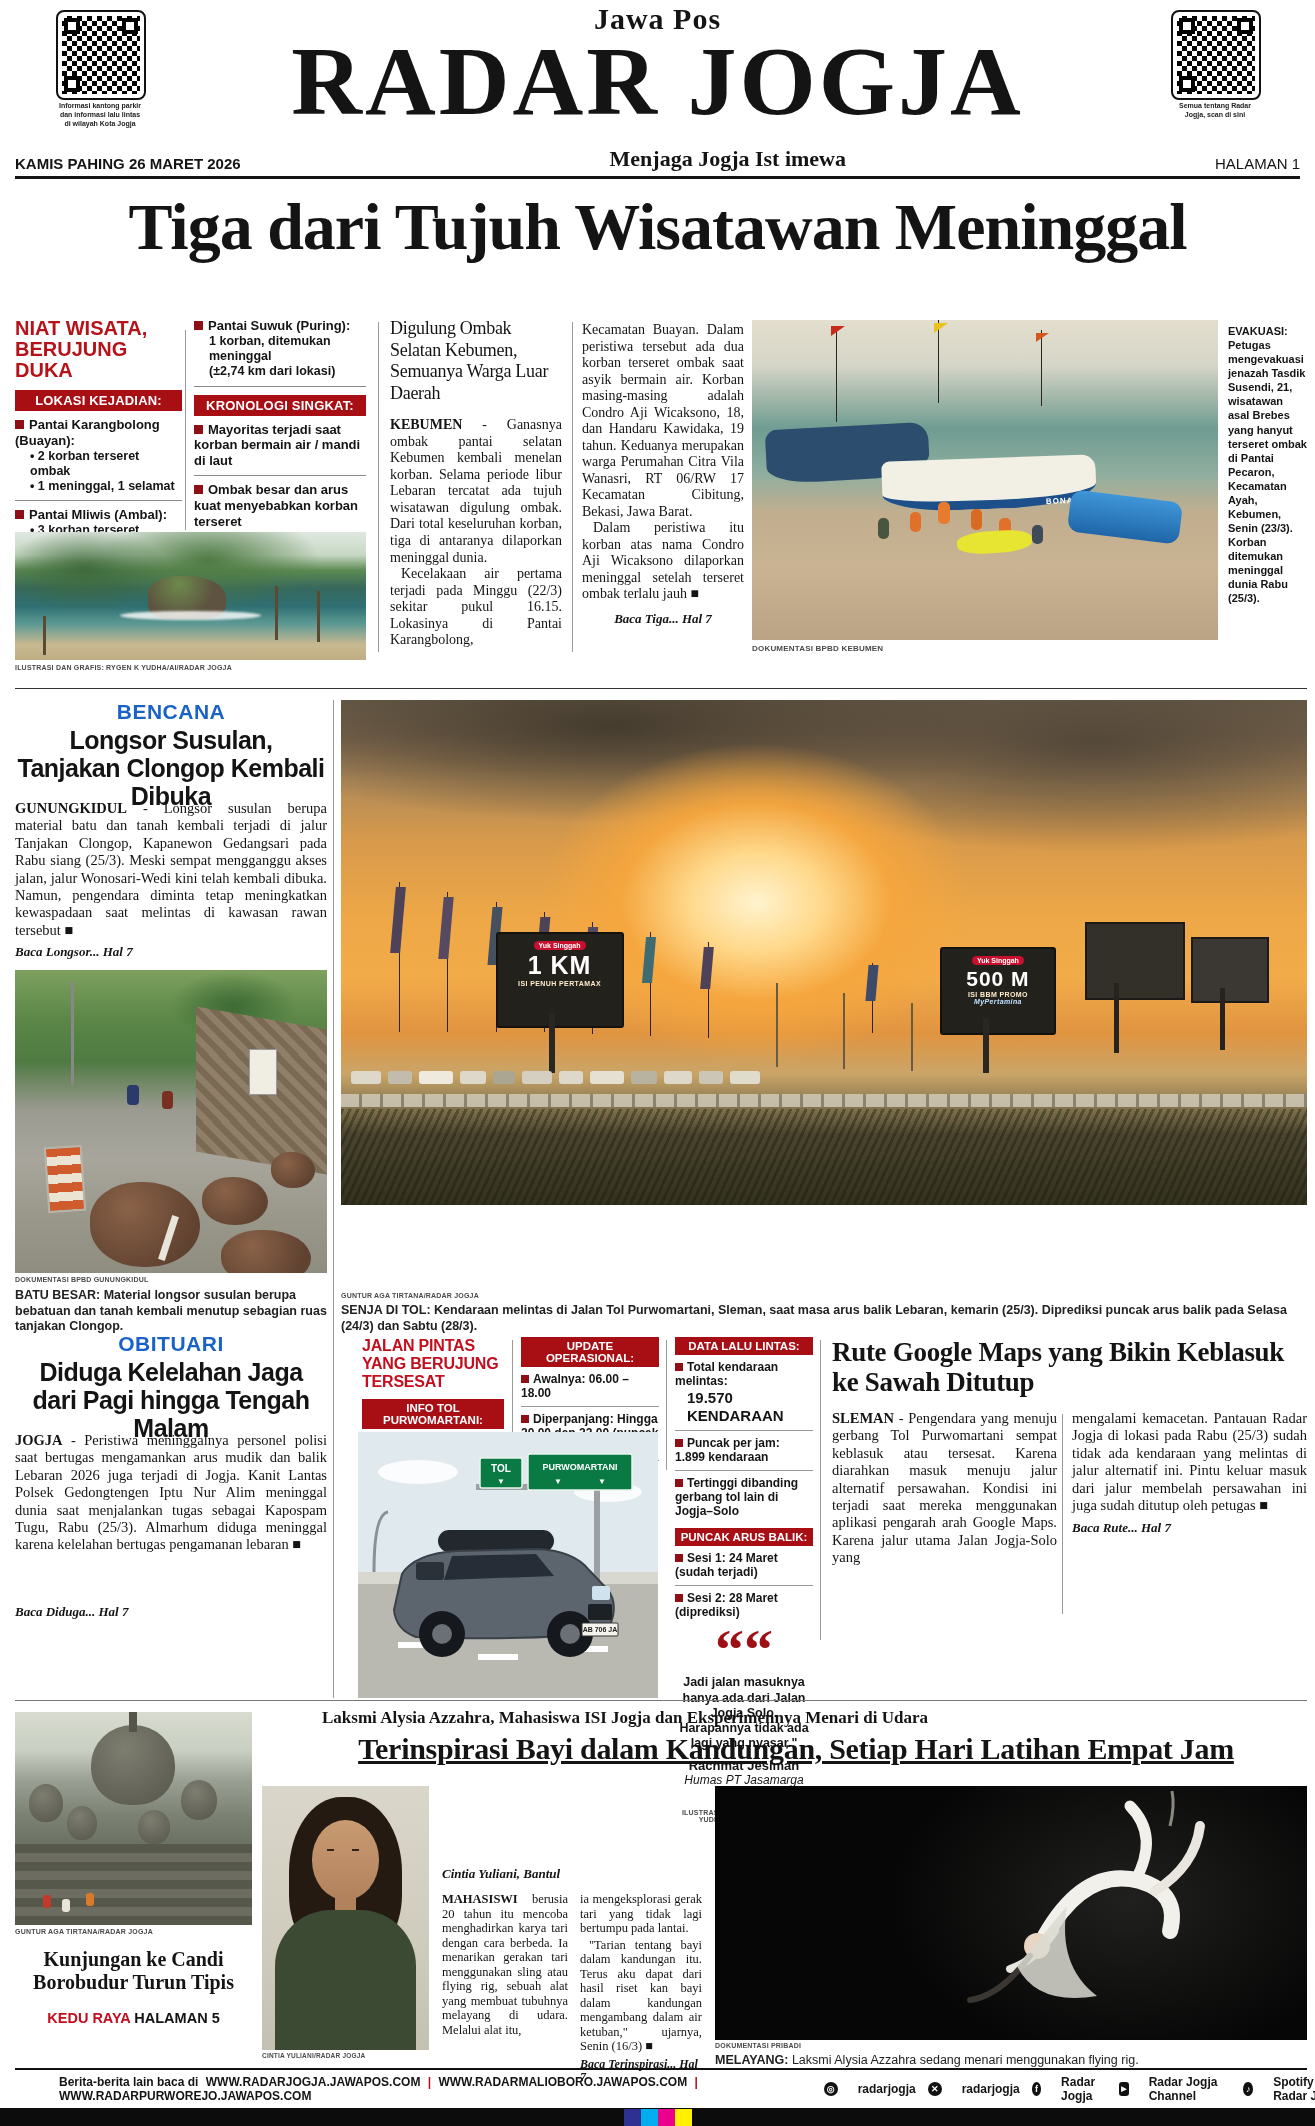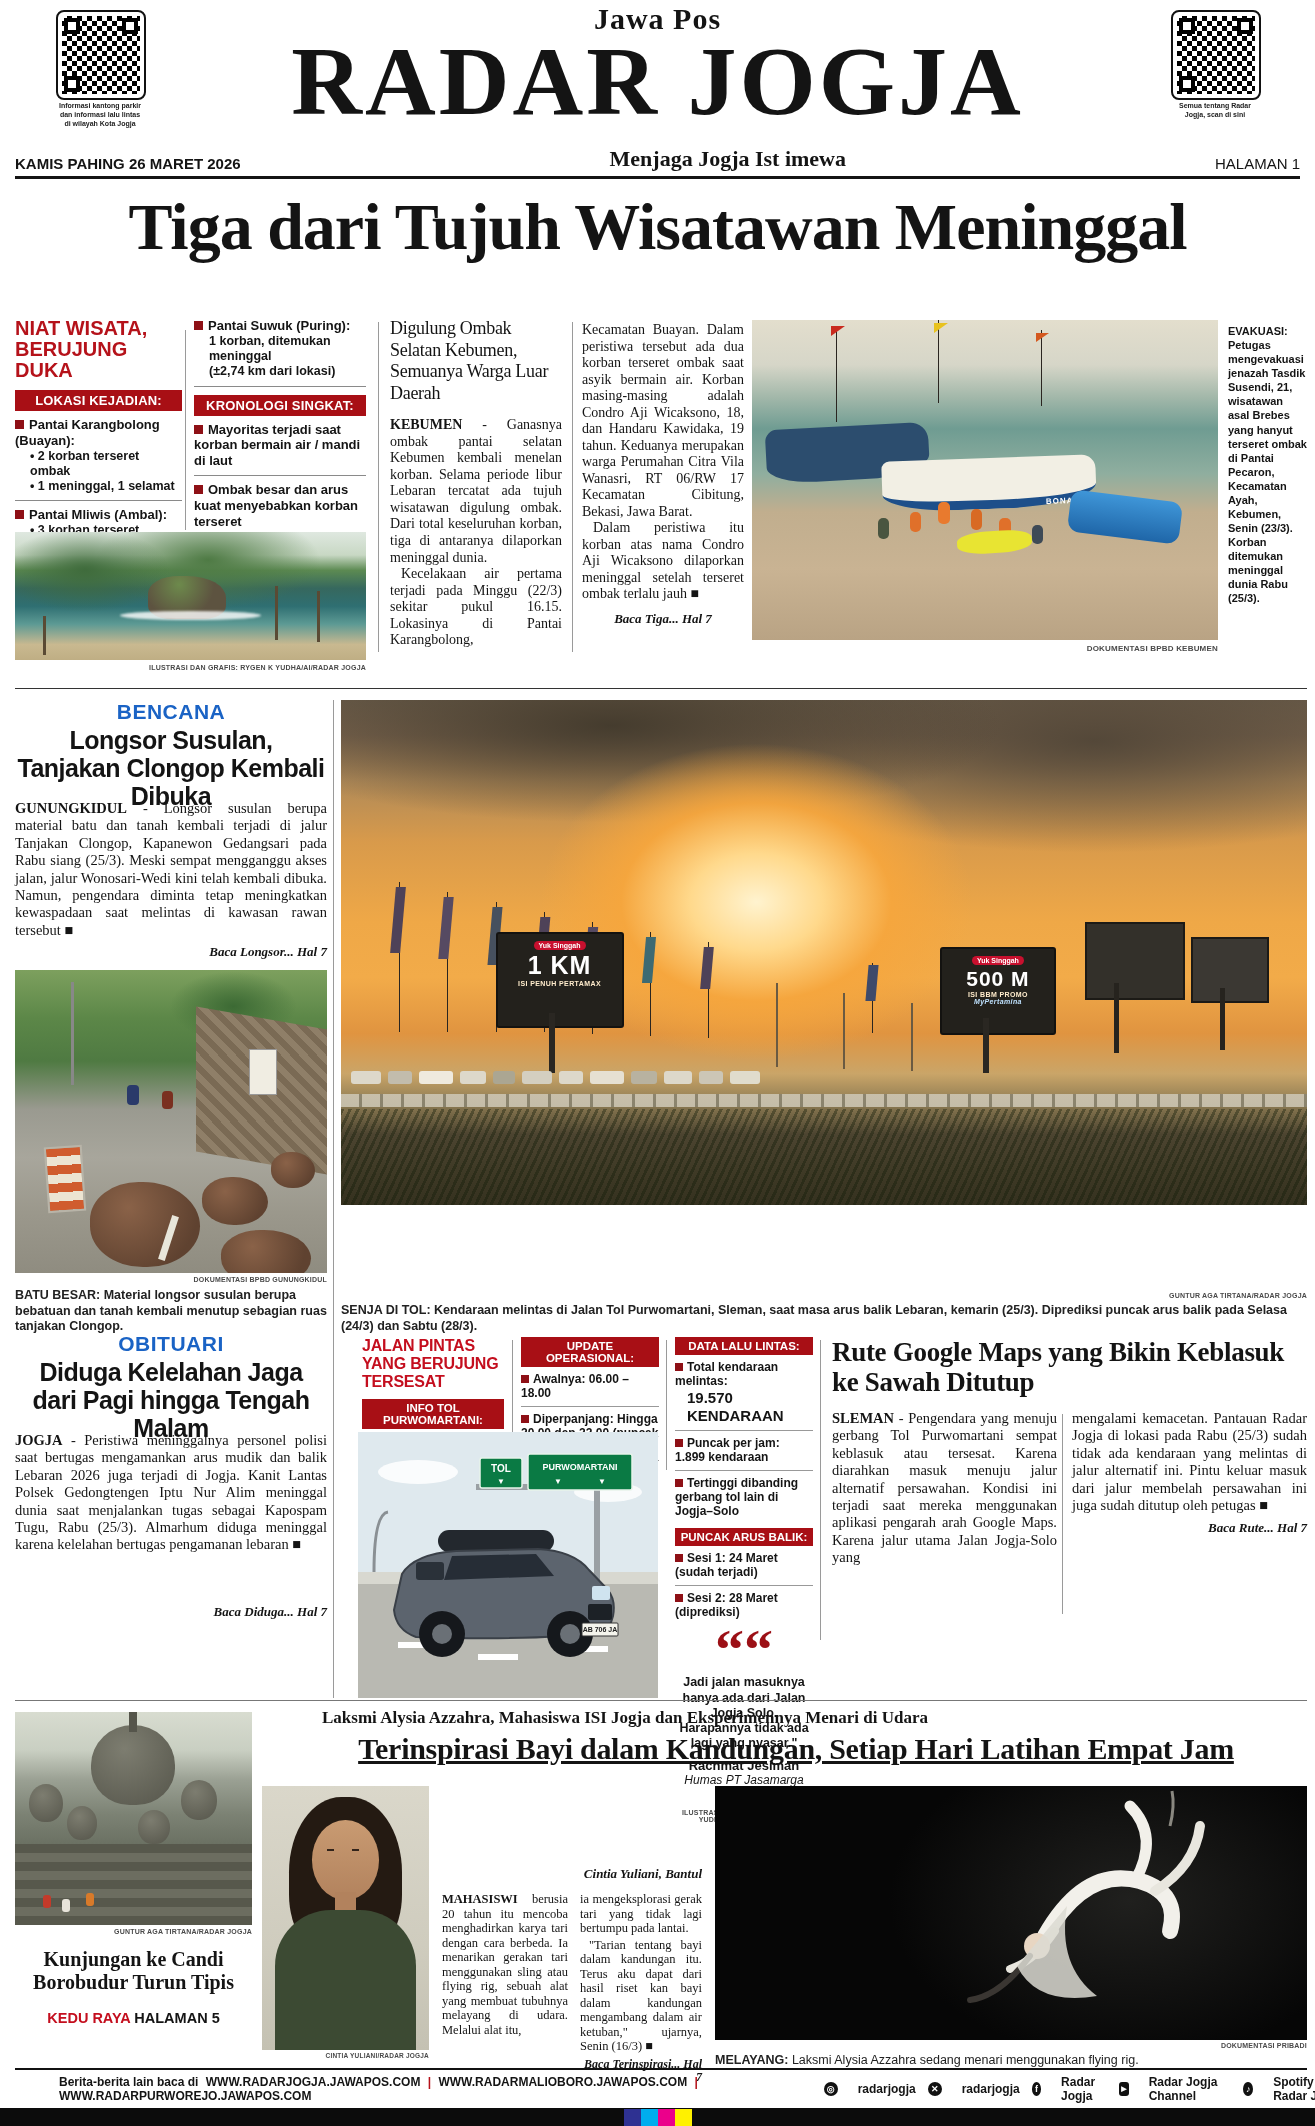--- a/index.html
+++ b/index.html
@@ -3,21 +3,21 @@
 <meta charset="utf-8">
 <style>
   html,body{margin:0;padding:0;background:#e8e8e8;}
   .sheet{position:relative;width:1315px;height:2126px;background:#fff;margin:0 auto;
          font-family:"Liberation Sans",sans-serif;color:#141414;overflow:hidden;}
   .abs{position:absolute;}
   .serif{font-family:"Liberation Serif",serif;}
   .vd{position:absolute;width:1px;background:#9a9a9a;}
   .hrule{position:absolute;height:1px;background:#555;}
   .center{text-align:center;}
-  .right{text-align:right;}
+  .right{text-align:left;}
   .credit{font-size:8px;font-weight:bold;color:#4a4a4a;letter-spacing:.2px;}
   .baca{font-family:"Liberation Serif",serif;font-style:italic;font-weight:bold;font-size:13px;}
   
   .brand{font-size:30px;font-weight:bold;letter-spacing:1px;}
   .mast{font-size:98px;font-weight:bold;line-height:.93;letter-spacing:3px;}
   .qrcap{font-size:7px;font-weight:bold;text-align:center;line-height:1.25;margin-top:2px;color:#222;}
   .qr{width:78px;height:78px;margin:0 auto;border:2px solid #111;border-radius:8px;padding:4px;background:#fff;position:relative;}
   .qrpat{width:100%;height:100%;background:
      conic-gradient(#000 25%,#fff 0 50%,#000 0 75%,#fff 0) 0 0/10px 10px;}
   .fnd{position:absolute;width:16px;height:16px;border:4px solid #000;background:#fff;box-sizing:border-box;}

